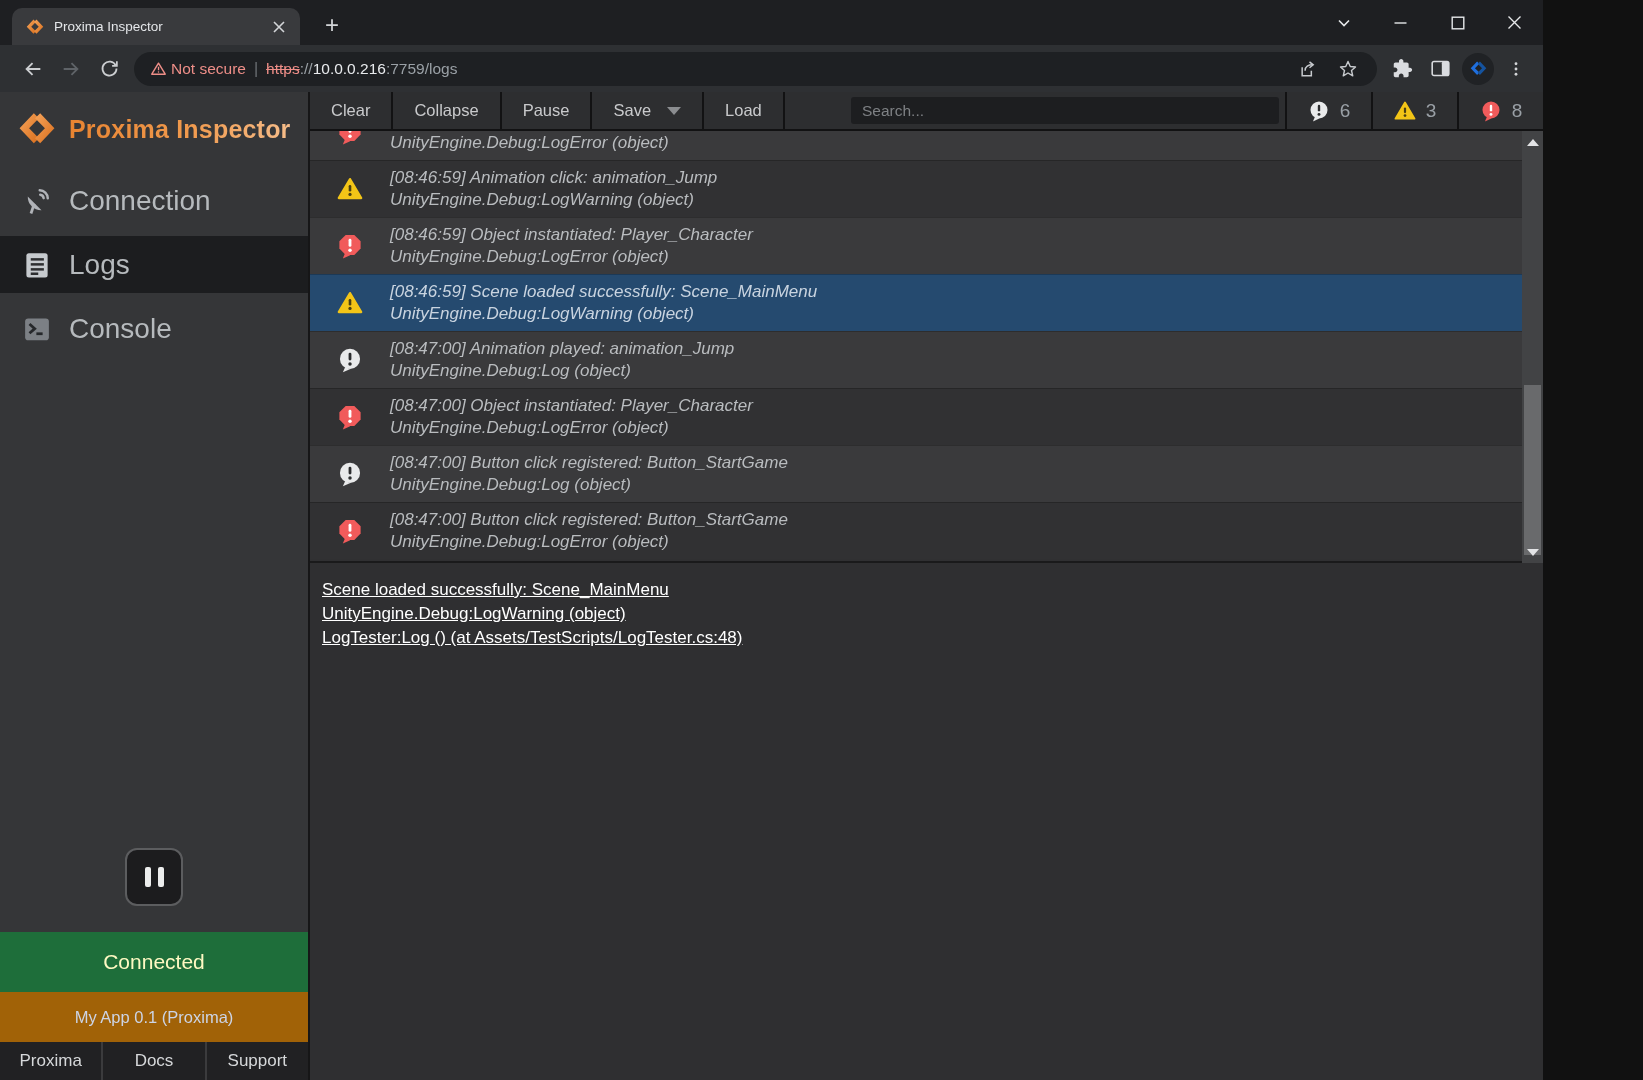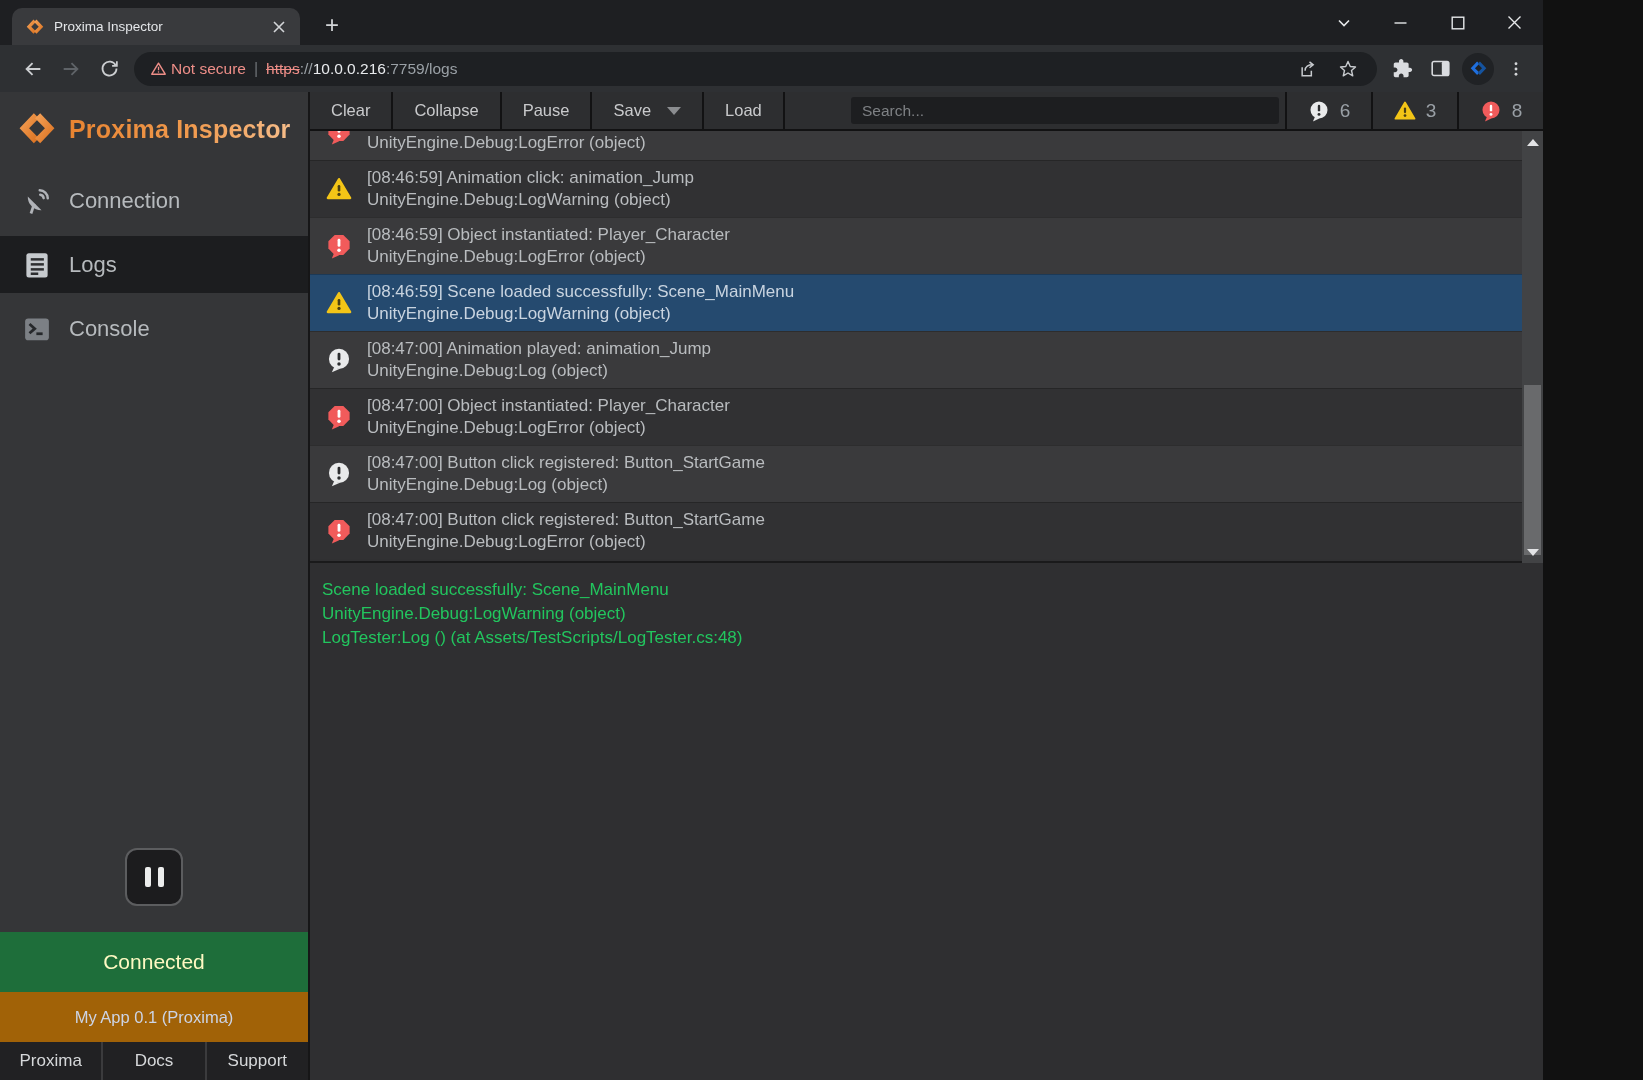--- a/index.html
+++ b/index.html
@@ -30,21 +30,21 @@
   .ext-ic { width:38px; height:38px; display:flex; align-items:center; justify-content:center; flex:none; }
   .avatar-circle { width:32px; height:32px; border-radius:50%; background:#202225; display:flex; align-items:center; justify-content:center; }
 
   
   .app { position:absolute; top:92px; left:0; right:0; bottom:0; display:flex; }
   .sidebar { width:310px; flex:none; background:#353638; border-right:2px solid #161617; position:relative; }
   .logo-row { display:flex; align-items:center; gap:13px; padding:18px 0 10px 18px; }
   .logo-text { font-size:25px; font-weight:bold; letter-spacing:.2px;
                background:linear-gradient(90deg,#e88431,#f09a4e 55%,#f6bd8a); -webkit-background-clip:text; background-clip:text; color:transparent; }
   .nav { margin-top:14px; }
-  .navitem { display:flex; align-items:center; gap:17px; height:57px; padding-left:22px; margin-bottom:7px; color:#b6babd; font-size:22px; cursor:pointer; }
+  .navitem { display:flex; align-items:center; gap:17px; height:57px; padding-left:22px; margin-bottom:7px; color:#b6babd; font-size:28px; cursor:pointer; }
   .navitem.active { background:#1c1d1f; }
   .navitem .nicon { width:30px; height:30px; flex:none; display:flex; }
 
   .pause-btn { position:absolute; top:756px; left:50%; transform:translateX(-50%); width:58px; height:58px;
                background:#1c1c1e; border:2px solid #5c5d5f; border-radius:12px; display:flex; align-items:center; justify-content:center; gap:7px; cursor:pointer; }
   .pause-btn i { display:block; width:6px; height:20px; background:#eceded; border-radius:2px; }
   .connected-bar { position:absolute; top:840px; left:0; width:100%; height:60px; background:#1e6e3a; color:#fef9c3;
                    font-size:21px; display:flex; align-items:center; justify-content:center; }
   .appname-bar { position:absolute; top:900px; left:0; width:100%; height:50px; background:#a16207; color:#ccd4e6;
                  font-size:16.5px; display:flex; align-items:center; justify-content:center; }
@@ -59,40 +59,40 @@
   .tcell { background:#2d2e30; color:#c9cacc; font-size:16.5px; display:flex; align-items:center; justify-content:center; padding:0 21px; cursor:pointer; white-space:nowrap; }
   .tcell .caret { width:0; height:0; border-left:7px solid transparent; border-right:7px solid transparent; border-top:8px solid #8b8d90; margin-left:16px; }
   .tcell-search { flex:1; justify-content:flex-end; padding:0 6px; cursor:default; }
   .search-input { width:428px; height:27px; background:#1d1e20; border:none; outline:none; border-radius:3px; color:#c0c2c4; font-size:15.5px; padding:0 11px; font-family:"Liberation Sans",sans-serif; }
   .search-input::placeholder { color:#7e8184; }
   .badge { width:84px; padding:0; gap:10px; }
   .badge .cnt { color:#9aa0a6; font-size:19px; }
 
   
   .loglist { position:absolute; top:39px; left:0; right:0; height:432px; overflow:hidden; border-bottom:2px solid #1a1a1b; background:#303032; }
-  .logrow { height:57px; display:flex; align-items:center; gap:15px; padding-left:16px; border-top:1px solid rgba(0,0,0,.22); cursor:pointer; }
+  .logrow { height:57px; display:flex; align-items:center; gap:27px; padding-left:27px; border-top:1px solid rgba(0,0,0,.22); cursor:pointer;font-style:italic; }
   .logrow.light { background:#3a3a3c; }
   .logrow.dark  { background:#313133; }
   .logrow.selected { background:#254a6f; }
   .logrow.partial { margin-top:-28px; }
   .licon { width:26px; height:26px; flex:none; display:flex; }
   .ltext { min-width:0; }
   .ltext div { font-size:17px; line-height:22.5px; color:#b9bcbf; white-space:nowrap; }
   .logrow.selected .ltext div { color:#c9d4e0; }
 
   .scrollbar { position:absolute; top:39px; right:0; width:21px; height:432px; background:#424345; }
   .sb-arrow { position:absolute; left:0; width:100%; height:18px; display:flex; align-items:center; justify-content:center; cursor:pointer; }
   .sb-arrow.up { top:2px; } .sb-arrow.down { bottom:2px; }
   .tri-up { width:0; height:0; border-left:6px solid transparent; border-right:6px solid transparent; border-bottom:7px solid #e3e4e6; }
   .tri-down { width:0; height:0; border-left:6px solid transparent; border-right:6px solid transparent; border-top:7px solid #e3e4e6; }
   .sb-thumb { position:absolute; left:2px; right:2px; top:254px; height:170px; background:#696a6c; cursor:grab; }
 
   
   .detail { position:absolute; top:473px; left:0; right:0; padding:13px 20px 0 12px; }
-  .detail div { font-size:17px; line-height:24px; color:#22c55e; }
+  .detail div { font-size:17px; line-height:24px; color:#ffffff;text-decoration:underline; }
 </style>
 </head>
 <body>
 
 <div class="screen">
 
   <div class="tabstrip">
     <div class="tab">
       <svg width="18" height="18" viewBox="0 0 24 24">
         <defs>

